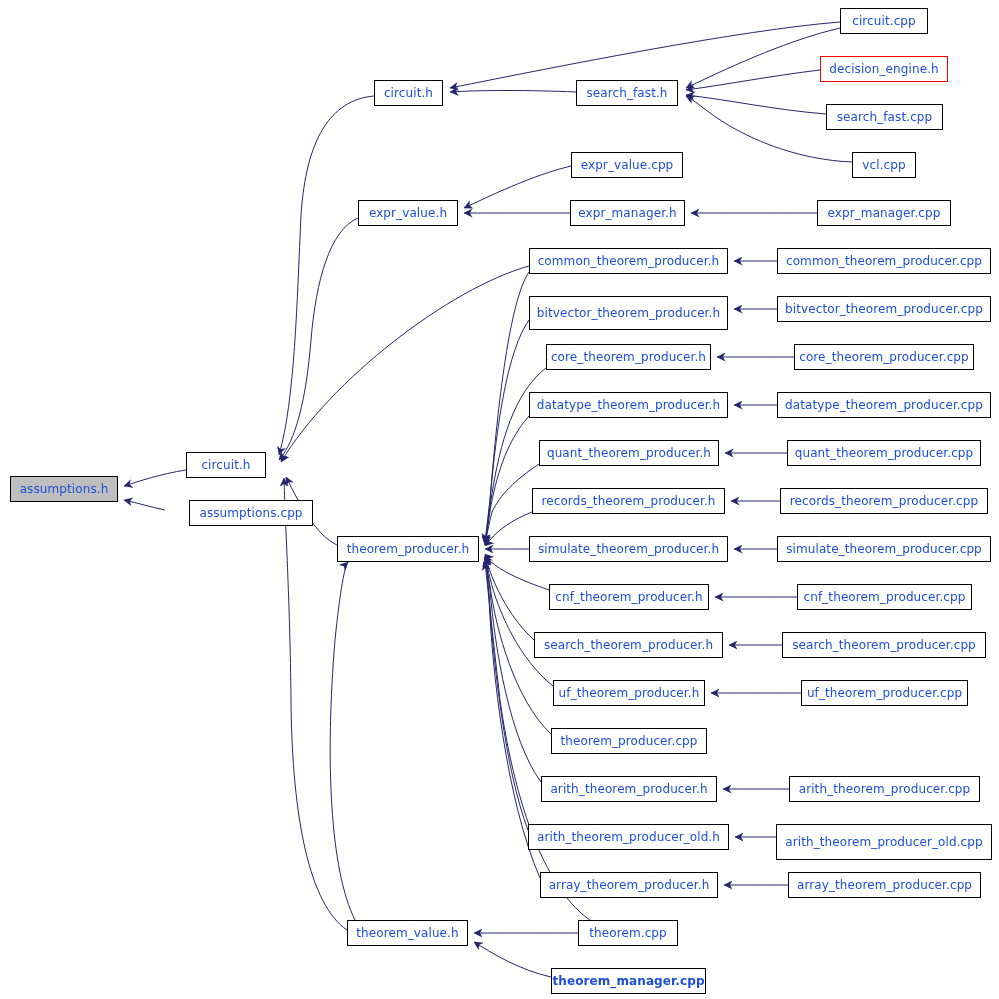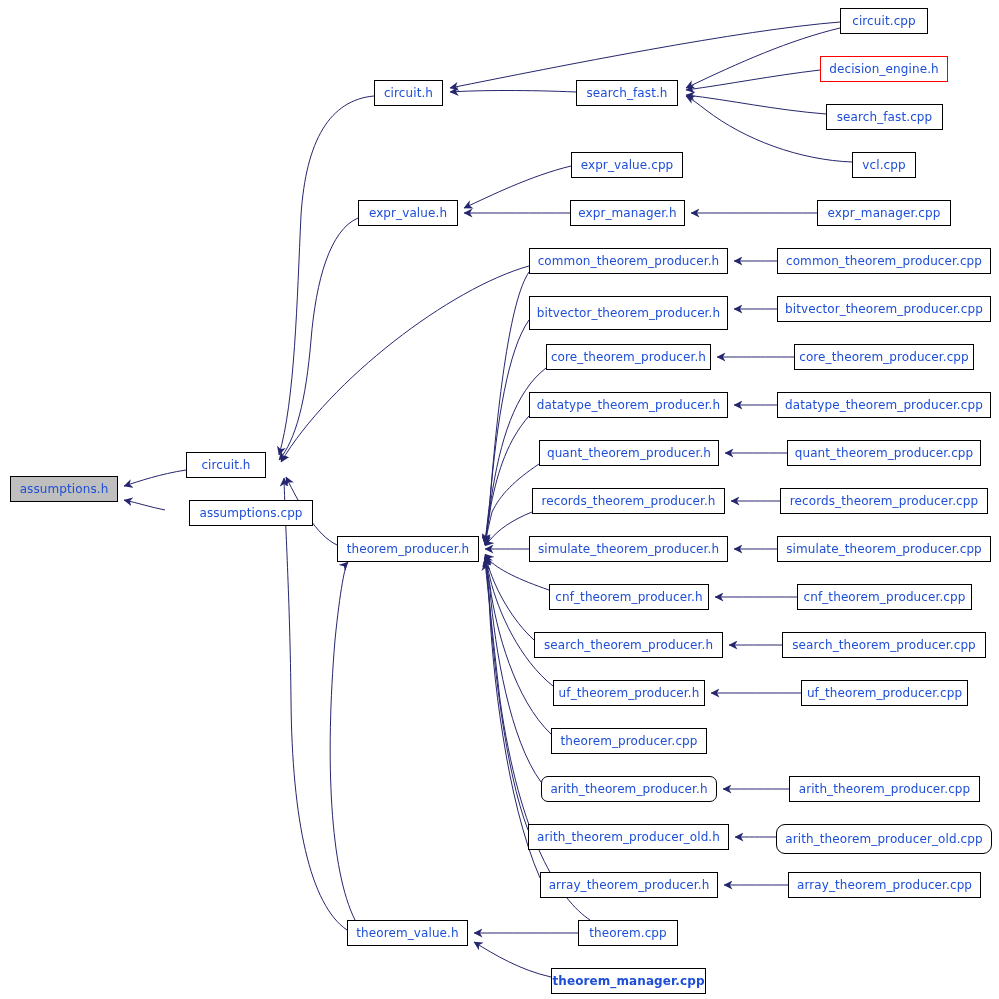--- a/index.html
+++ b/index.html
@@ -209,30 +209,30 @@
       </div>
       <div class="node" style="left: 553px; top: 680px; width: 152px; height: 26px;">
         <span>uf_theorem_producer.h</span>
       </div>
       <div class="node" style="left: 801px; top: 680px; width: 167px; height: 26px;">
         <span>uf_theorem_producer.cpp</span>
       </div>
       <div class="node" style="left: 551px; top: 728px; width: 156px; height: 26px;">
         <span>theorem_producer.cpp</span>
       </div>
-      <div class="node" style="left: 541px; top: 776px; width: 176px; height: 26px; border-radius: 7px;">
+      <div class="node" style="left: 541px; top: 776px; width: 176px; height: 26px;">
         <span>arith_theorem_producer.h</span>
       </div>
       <div class="node" style="left: 789px; top: 776px; width: 191px; height: 26px;">
         <span>arith_theorem_producer.cpp</span>
       </div>
       <div class="node" style="left: 528px; top: 824px; width: 201px; height: 26px;">
         <span>arith_theorem_producer_old.h</span>
       </div>
-      <div class="node" style="left: 776px; top: 824px; width: 216px; height: 30px; border-radius: 9px;">
+      <div class="node" style="left: 776px; top: 824px; width: 216px; height: 36px;">
         <span>arith_theorem_producer_old.cpp</span>
       </div>
       <div class="node" style="left: 540px; top: 872px; width: 178px; height: 26px;">
         <span>array_theorem_producer.h</span>
       </div>
       <div class="node" style="left: 788px; top: 872px; width: 193px; height: 26px;">
         <span>array_theorem_producer.cpp</span>
       </div>
       <div class="node" style="left: 347px; top: 920px; width: 121px; height: 26px; text-align: center;">
         <span>theorem_value.h</span>

